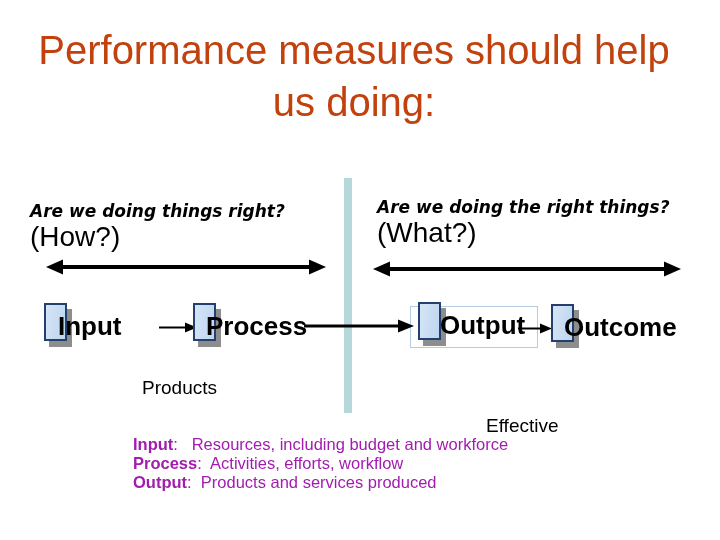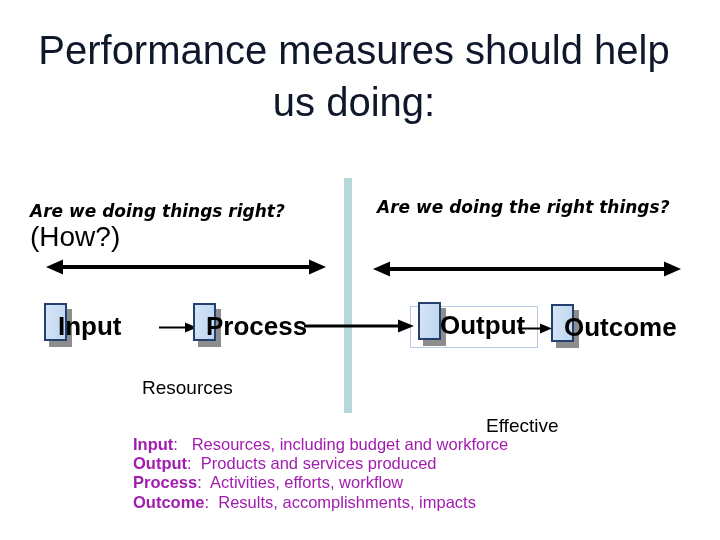--- a/index.html
+++ b/index.html
@@ -2,21 +2,21 @@
 <html><head>
 <meta charset="utf-8">
 <style>
   html,body{margin:0;padding:0;background:#fff;}
   .slide{
     position:relative;width:720px;height:540px;background:#ffffff;overflow:hidden;
     font-family:"Liberation Sans",sans-serif;color:#000;
   }
   .title{
     position:absolute;top:24px;left:0;width:708px;margin:0;
-    text-align:center;font-size:40px;line-height:52px;font-weight:400;color:#0f172a;
+    text-align:center;font-size:40px;line-height:52px;font-weight:400;color:#c2410c;
   }
   .divider{
     position:absolute;left:344px;top:178px;width:8px;height:235px;
     background:#b7d8db;
   }
   .q-block{position:absolute;}
   .q-left{left:30px;top:200px;width:310px;}
   .q-right{left:377px;top:196px;width:330px;}
   .q-text{
     font-family:"DejaVu Sans",sans-serif;font-weight:bold;font-style:italic;
@@ -59,20 +59,21 @@
     <div class="q-sub">(How?)</div>
   </div>
   <svg class="arrow-svg" style="left:46px;top:258px;" width="280" height="18">
     <line x1="13" y1="9" x2="267" y2="9" stroke="#000" stroke-width="4"></line>
     <polygon points="0,9 17,1.5 17,16.5" fill="#000"></polygon>
     <polygon points="280,9 263,1.5 263,16.5" fill="#000"></polygon>
   </svg>
 
   <div class="q-block q-right">
     <div class="q-text">Are we doing the right things?</div>
+    <div class="q-sub">(What?)</div>
   </div>
   <svg class="arrow-svg" style="left:373px;top:260px;" width="308" height="18">
     <line x1="13" y1="9" x2="295" y2="9" stroke="#000" stroke-width="4"></line>
     <polygon points="0,9 17,1.5 17,16.5" fill="#000"></polygon>
     <polygon points="308,9 291,1.5 291,16.5" fill="#000"></polygon>
   </svg>
 
   <div class="output-box"></div>
 
   <div class="bullet" style="left:44px;top:303px;"></div>
@@ -95,23 +96,22 @@
   <div class="node-word" style="left:440px;top:310px;">Output</div>
 
   <svg class="arrow-svg" style="left:518px;top:322px;" width="34" height="13">
     <line x1="0" y1="6.5" x2="24" y2="6.5" stroke="#000" stroke-width="2"></line>
     <polygon points="34,6.5 22,1.5 22,11.5" fill="#000"></polygon>
   </svg>
 
   <div class="bullet" style="left:551px;top:304px;"></div>
   <div class="node-word" style="left:564px;top:312px;">Outcome</div>
 
-  <div class="side-label" style="left:142px;top:377px;">Resources</div>
+  <div class="side-label" style="left:142px;top:377px;">Products</div>
   <div class="side-label" style="left:486px;top:372px;margin-top:43px;">Effective</div>
 
   <div class="defs">
     <div class="def-line"><span class="term">Input</span><span>:   Resources, including budget and workforce</span></div>
+    <div class="def-line"><span class="term">Process</span><span>:  Activities, efforts, workflow</span></div>
     <div class="def-line"><span class="term">Output</span><span>:  Products and services produced</span></div>
-    <div class="def-line"><span class="term">Process</span><span>:  Activities, efforts, workflow</span></div>
-    <div class="def-line"><span class="term">Outcome</span><span>:  Results, accomplishments, impacts</span></div>
   </div>
 
 </div>
 
 </body></html>

